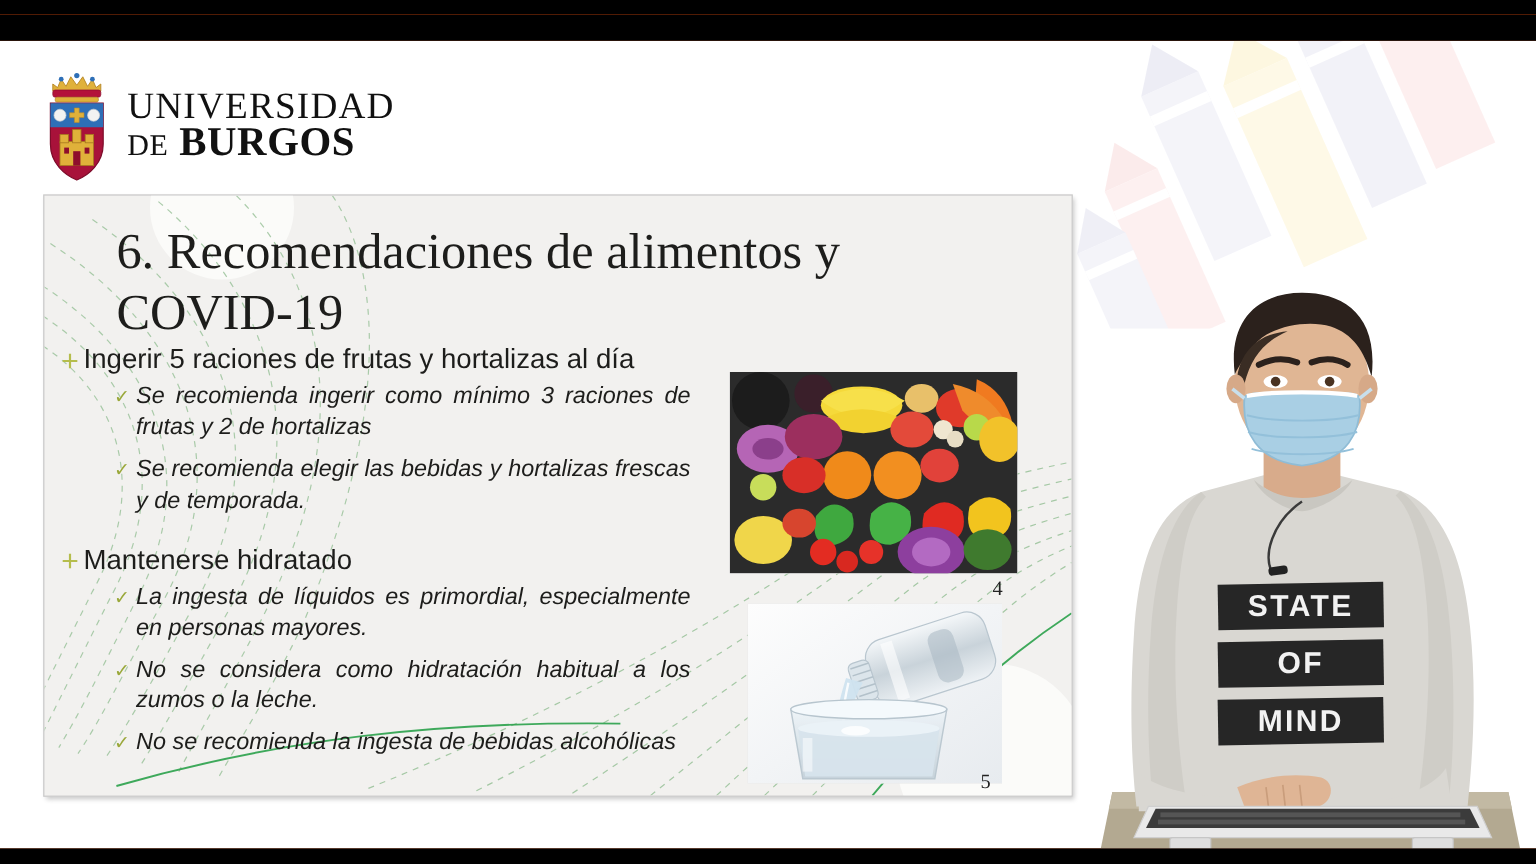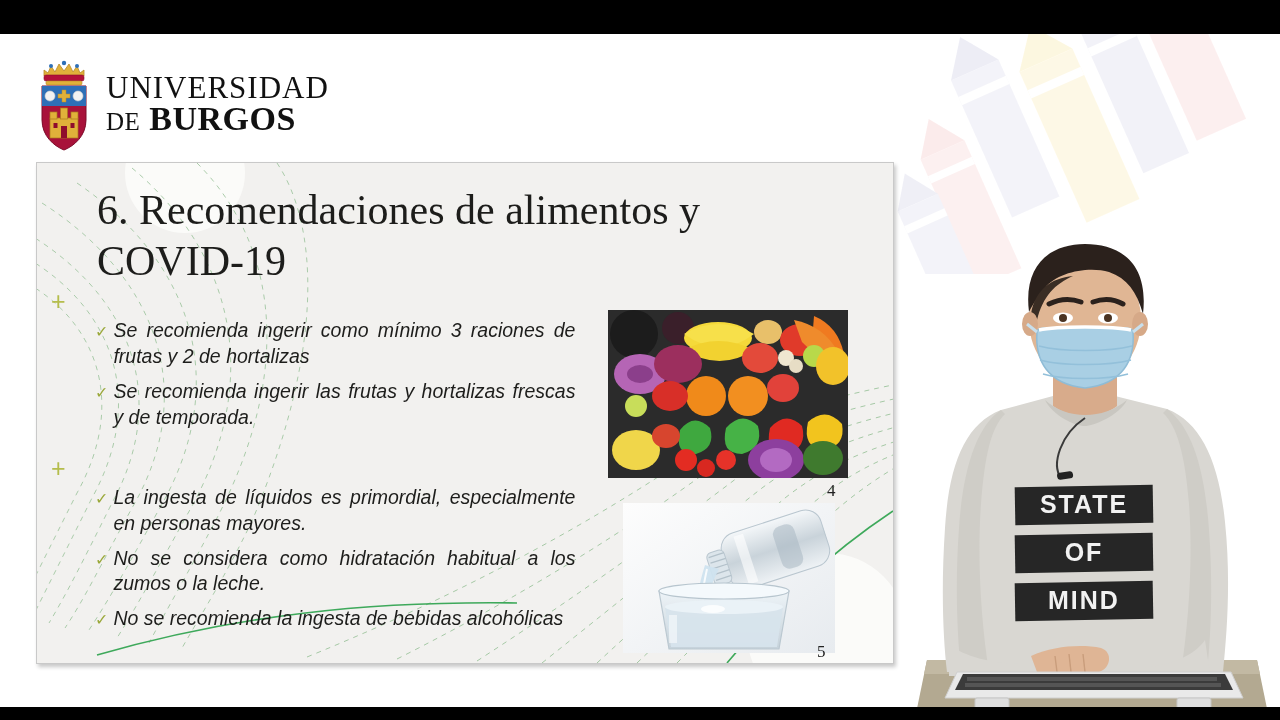--- a/index.html
+++ b/index.html
@@ -156,34 +156,36 @@
           </g>
         </svg>
       </div>
 
       <div id="slide-title">6. Recomendaciones de alimentos y COVID-19</div>
 
       <div id="body-col">
 
         <div class="lvl1">
           <span class="mk">+</span>
+          <span class="tx">Ingerir 5 raciones de frutas y hortalizas al día</span>
         </div>
         <div class="lvl2">
           <span class="mk">✓</span>
           <span class="tx">Se recomienda ingerir como mínimo 3 raciones de frutas y 2 de hortalizas</span>
         </div>
         <div class="lvl2">
           <span class="mk">✓</span>
-          <span class="tx">Se recomienda ingerir las frutas y hortalizas frescas y de temporada.</span>
+          <span class="tx">Se recomienda elegir las bebidas y hortalizas frescas y de temporada.</span>
         </div>
 
         <div class="gap"></div>
 
         <div class="lvl1">
           <span class="mk">+</span>
+          <span class="tx">Mantenerse hidratado</span>
         </div>
         <div class="lvl2">
           <span class="mk">✓</span>
           <span class="tx">La ingesta de líquidos es primordial, especialmente en personas mayores.</span>
         </div>
         <div class="lvl2">
           <span class="mk">✓</span>
           <span class="tx">No se considera como hidratación habitual a los zumos o la leche.</span>
         </div>
         <div class="lvl2">

